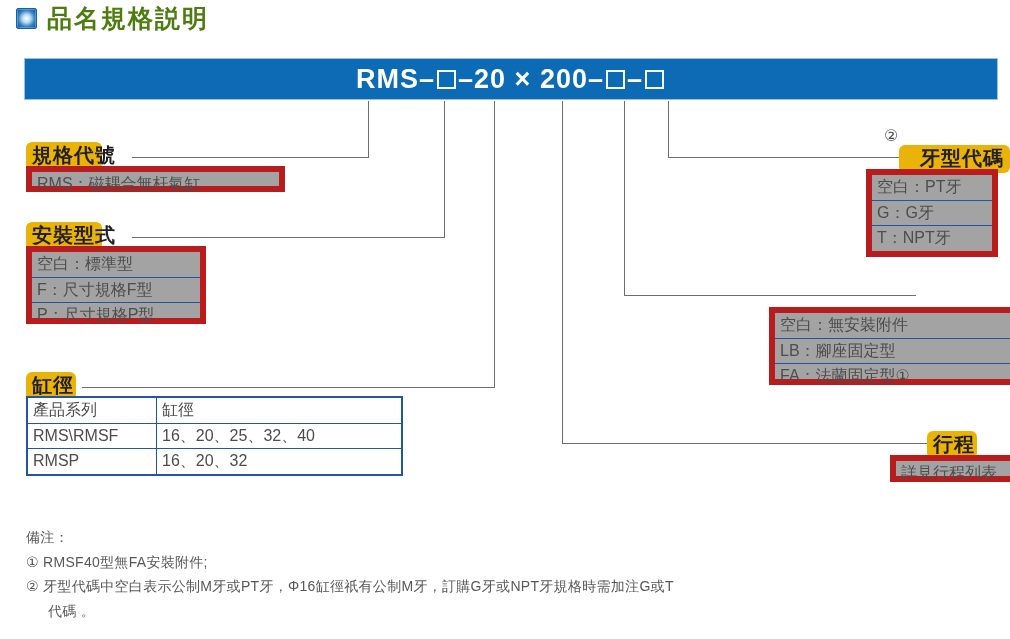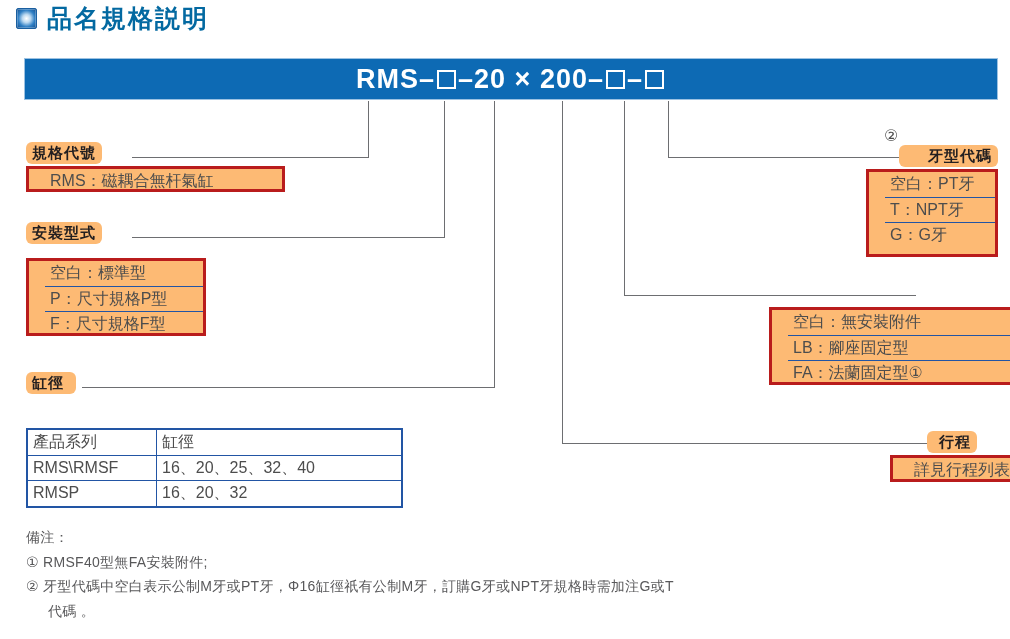--- a/index.html
+++ b/index.html
@@ -34,21 +34,21 @@
     border-radius: 2px;
     background:
       radial-gradient(circle at 50% 50%, #ffffff 0%, #bcd9f0 30%, #2f7fc4 62%, #14508f 100%);
     border: 1px solid #1a5fa0;
     box-shadow: inset 0 0 0 1px rgba(255,255,255,0.25);
   }
   .title-text {
     font-size: 25px;
     font-weight: 700;
     letter-spacing: 2px;
-    color: #0369a1;
+    color: #4d7c0f;
     line-height: 1;
   }
 
   
   .model-bar {
     position: absolute;
     left: 24px;
     top: 58px;
     width: 974px;
     height: 42px;
@@ -82,40 +82,39 @@
     left: 0;
     top: 0;
     width: 1010px;
     height: 639px;
     pointer-events: none;
   }
 
   
   .cap {
     position: absolute;
-    background: #fdba74;
-    font-size: 15px;
+    background: #eab308;
+    font-size: 20px;
     font-weight: 700;
     color: #231f20;
     letter-spacing: 1px;
     padding: 2px 6px 3px 6px;
     line-height: 1.15;
     white-space: nowrap;
     box-sizing: border-box;
     border-radius: 6px;
   }
   .cap.right { text-align: right; }
 
   
   .obox {
     position: absolute;
-    border: 3px solid #b91c1c;
-    box-sizing: border-box;
-    background: #fdba74;
-    padding-left: 16px;
+    border: 6px solid #b91c1c;
+    box-sizing: border-box;
+    background: #a3a3a3;
   }
   .obox .row {
     font-size: 16px;
     color: #4d4d4d;
     padding: 1px 5px 2px 5px;
     border-bottom: 1px solid #2255a4;
     white-space: nowrap;
     line-height: 1.35;
   }
   .obox .row:last-child { border-bottom: none; }
@@ -190,30 +189,30 @@
   <div class="cap" style="left:26px; top:142px; width:76px;">
     <span>規格代號</span>
   </div>
   <div class="obox" style="left:26px; top:166px; width:259px; height:26px;">
     <div class="row">RMS：磁耦合無杆氣缸</div>
   </div>
 
   <div class="cap" style="left:26px; top:222px; width:76px;">
     <span>安裝型式</span>
   </div>
-  <div class="obox" style="left:26px; top:246px; width:180px; height:78px;margin-top:12px;">
+  <div class="obox" style="left:26px; top:246px; width:180px; height:78px;">
     <div class="row">空白：標準型</div>
+    <div class="row">F：尺寸規格F型</div>
     <div class="row">P：尺寸規格P型</div>
-    <div class="row">F：尺寸規格F型</div>
   </div>
 
   <div class="cap" style="left:26px; top:372px; width:50px;">
     <span>缸徑</span>
   </div>
-  <div class="btable" style="left:26px; top:396px; width:377px;margin-top:32px;">
+  <div class="btable" style="left:26px; top:396px; width:377px;">
     <table>
       <tbody>
           <tr>
         <td class="c1">產品系列</td>
         <td>缸徑</td>
       </tr>
       <tr>
         <td class="c1">RMS\RMSF</td>
         <td>16、20、25、32、40</td>
       </tr>
@@ -221,27 +220,27 @@
         <td class="c1">RMSP</td>
         <td>16、20、32</td>
       </tr>
     </tbody>
       </table>
   </div>
 
   <div style="position:absolute; left:884px; top:126px; font-size:16px; color:#4d4d4d;">
     <span>②</span>
   </div>
-  <div class="cap right" style="left:899px; top:145px; width:99px;">
+  <div class="cap right" style="left:899px; top:145px; width:111px;">
     <span>牙型代碼</span>
   </div>
   <div class="obox" style="left:866px; top:169px; width:132px; height:88px;">
     <div class="row">空白：PT牙</div>
+    <div class="row">G：G牙</div>
     <div class="row">T：NPT牙</div>
-    <div class="row">G：G牙</div>
   </div>
 
   <div class="cap right" style="left:916px; top:283px; width:82px;margin-top:35px;">
     <span>固定型式</span>
   </div>
   <div class="obox" style="left:769px; top:307px; width:258px; height:78px;">
     <div class="row">空白：無安裝附件</div>
     <div class="row">LB：腳座固定型</div>
     <div class="row">FA：法蘭固定型①</div>
   </div>

